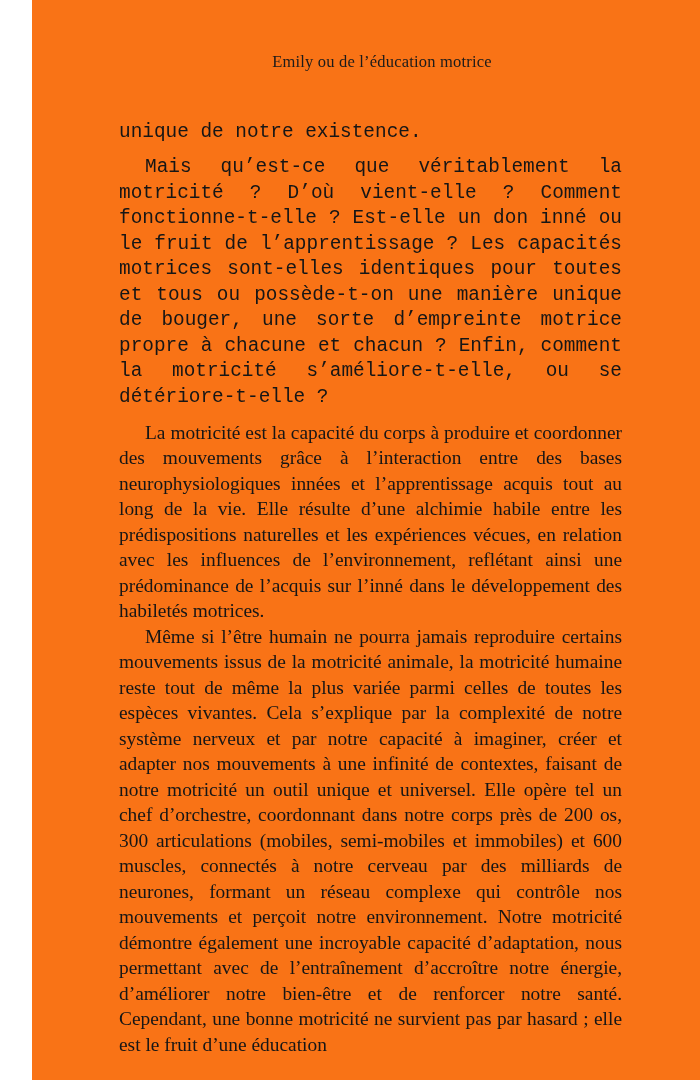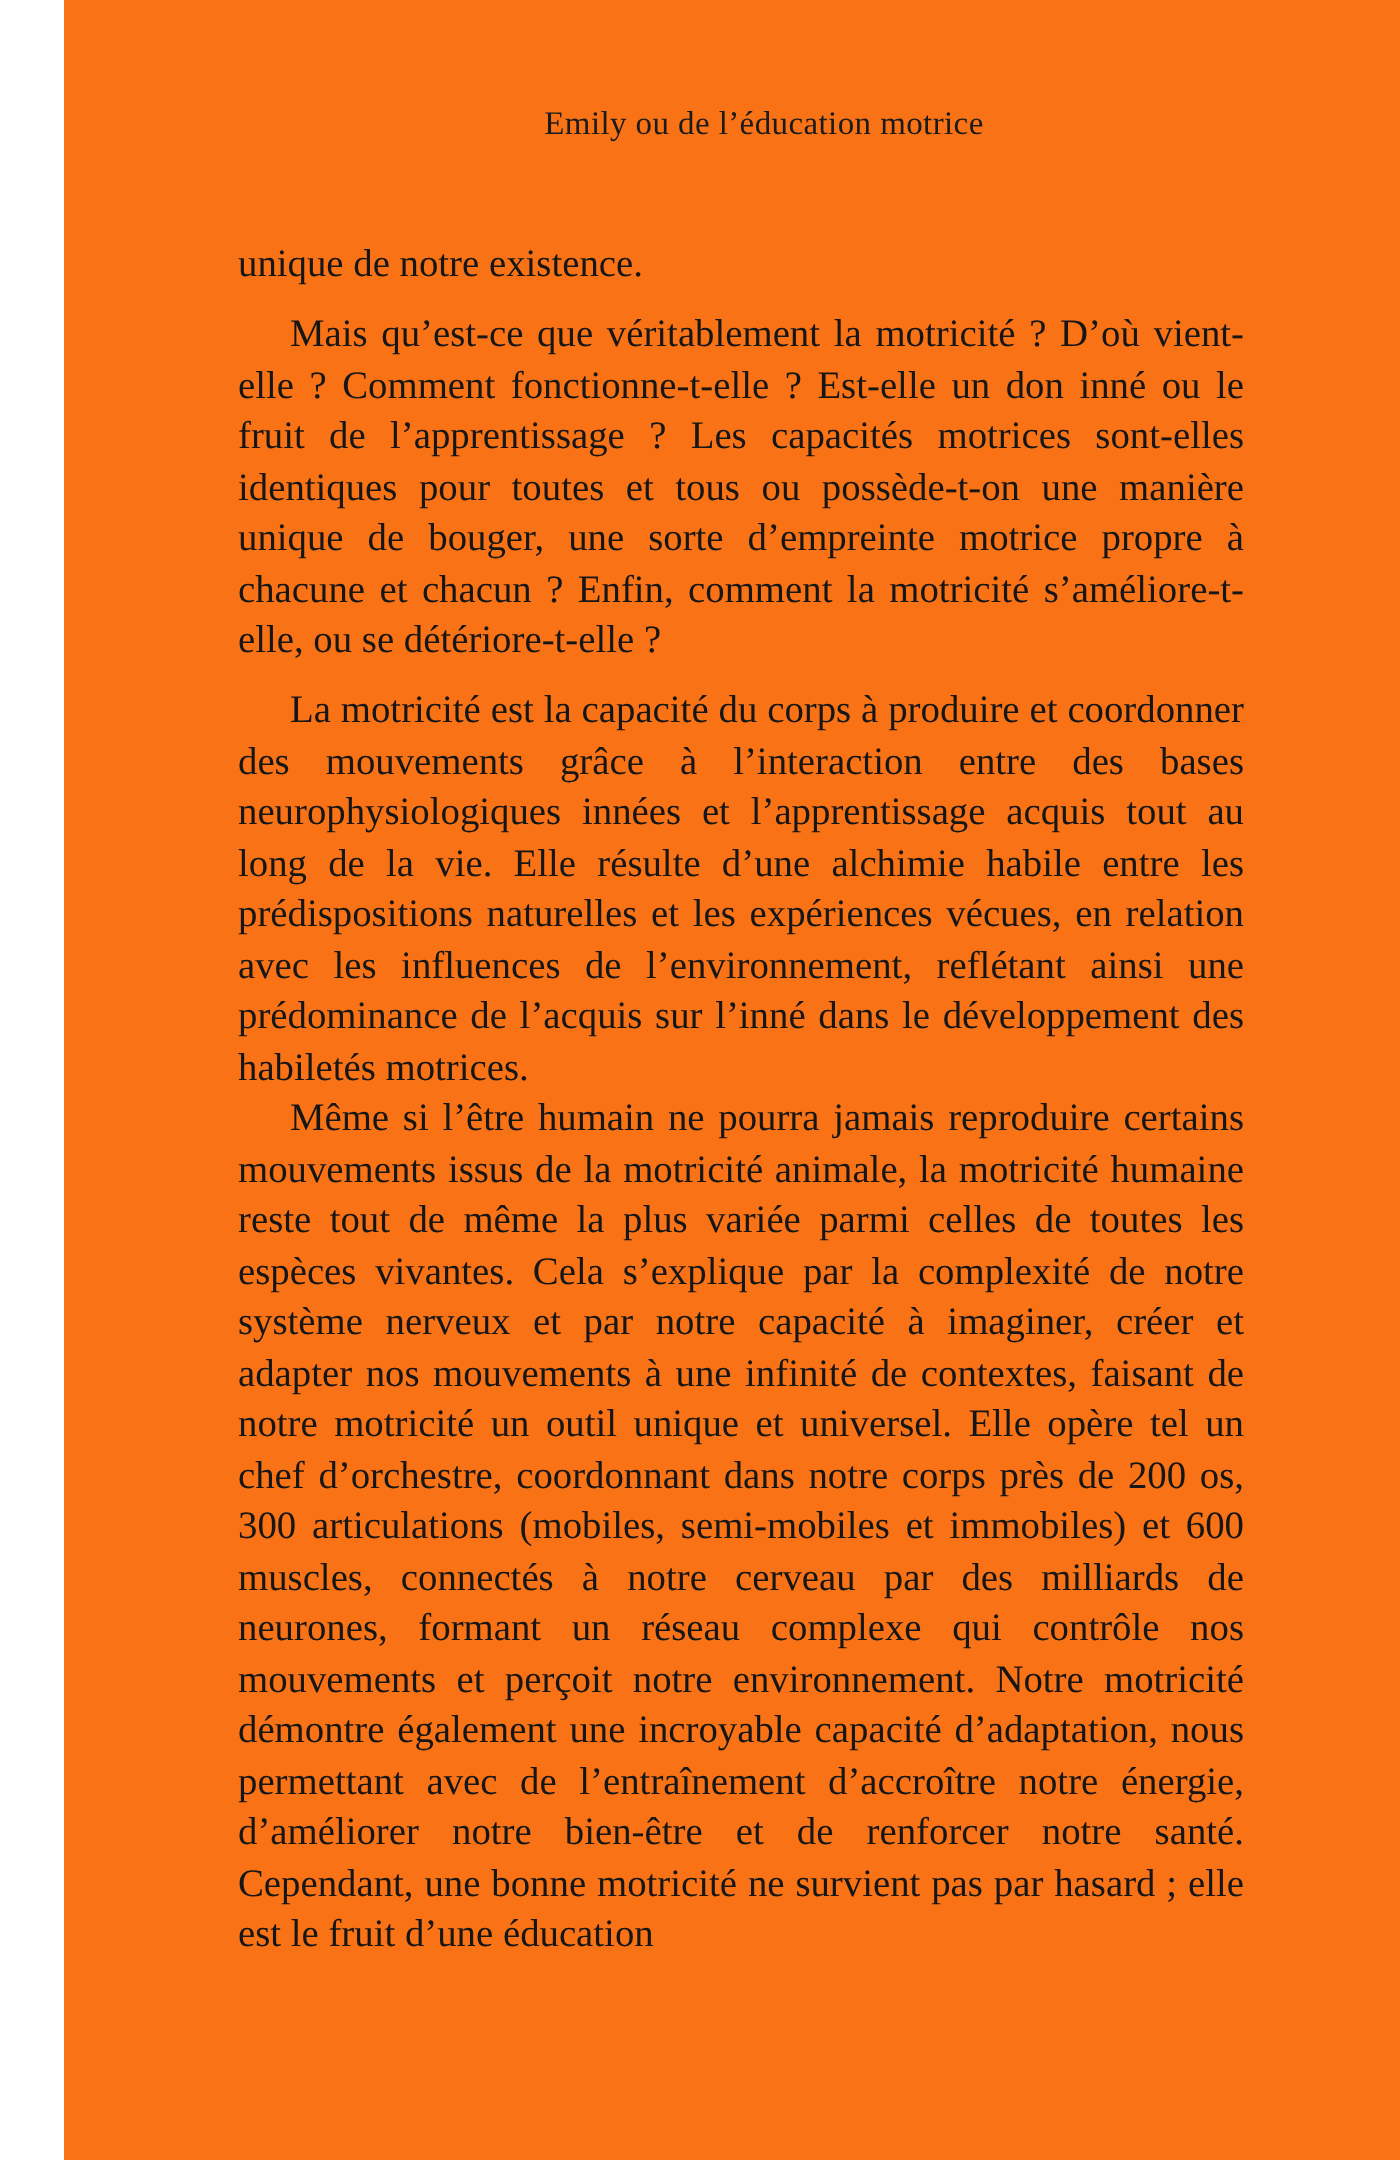--- a/index.html
+++ b/index.html
@@ -31,21 +31,21 @@
     width: 503px;
     font-size: 19.4px;
     line-height: 25.5px;
     text-align: justify;
     text-justify: inter-word;
     hyphens: none;
     color: #161616;
   }
   .body-text p { margin: 0; padding: 0; }
   .body-text p.indent { text-indent: 26px; }
-  .body-text p.gap-below { margin-bottom: 9.5px; }
+  .body-text p.gap-below { margin-bottom: 9.5px; font-family: Liberation Mono, monospace; }
   .page-number {
     position: absolute;
     bottom: 58px;
     left: 0;
     width: 700px;
     text-align: right;
     font-size: 16.5px;
     color: #1b1b1b;
   }
 </style>

